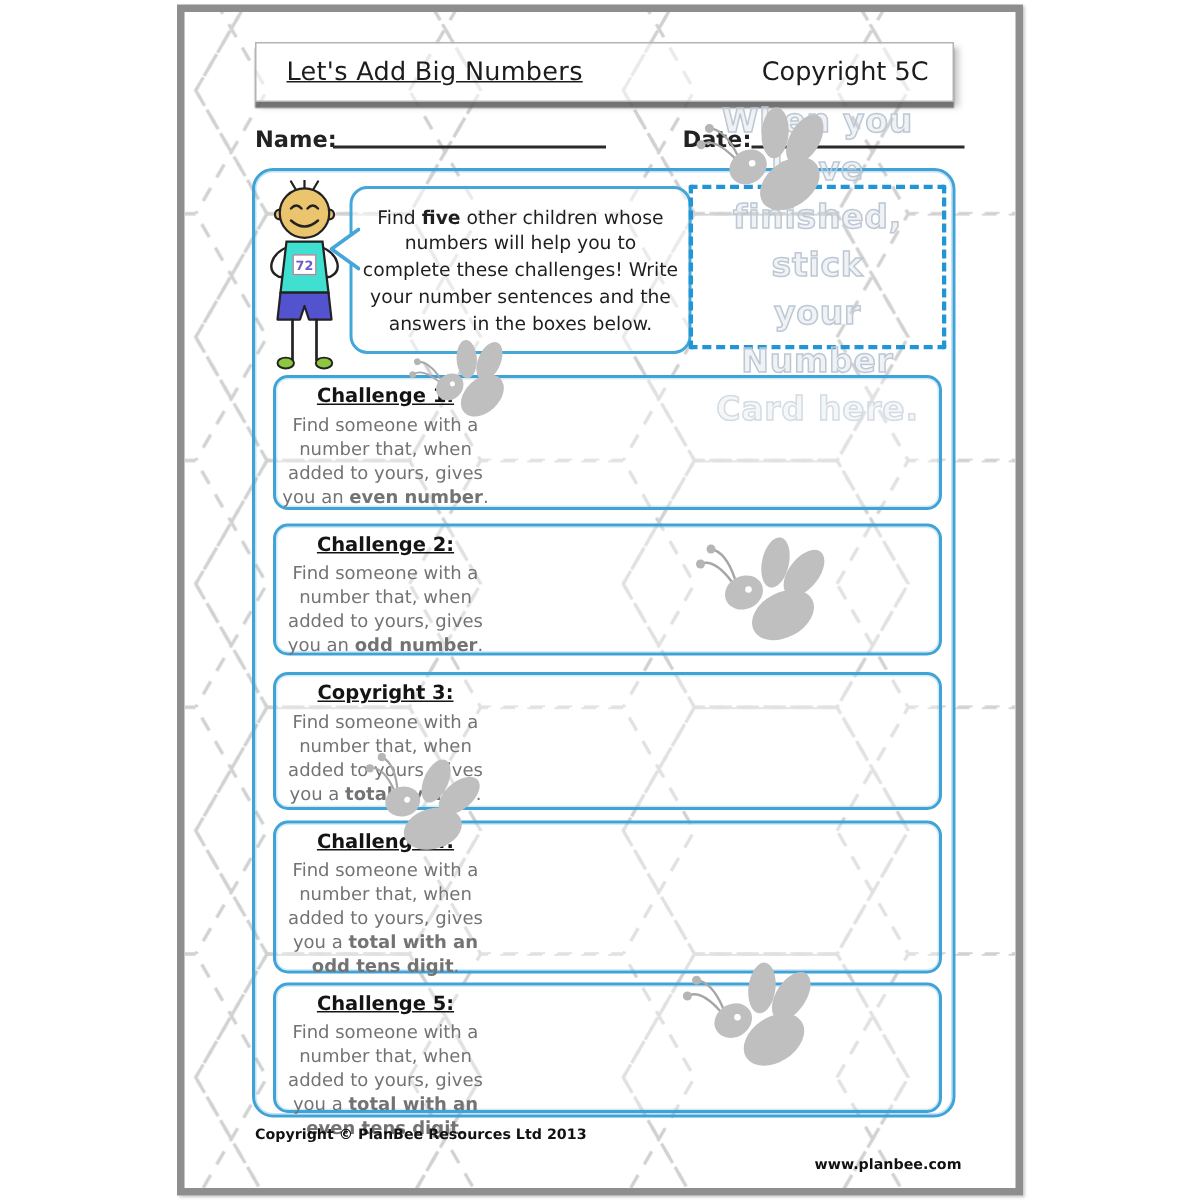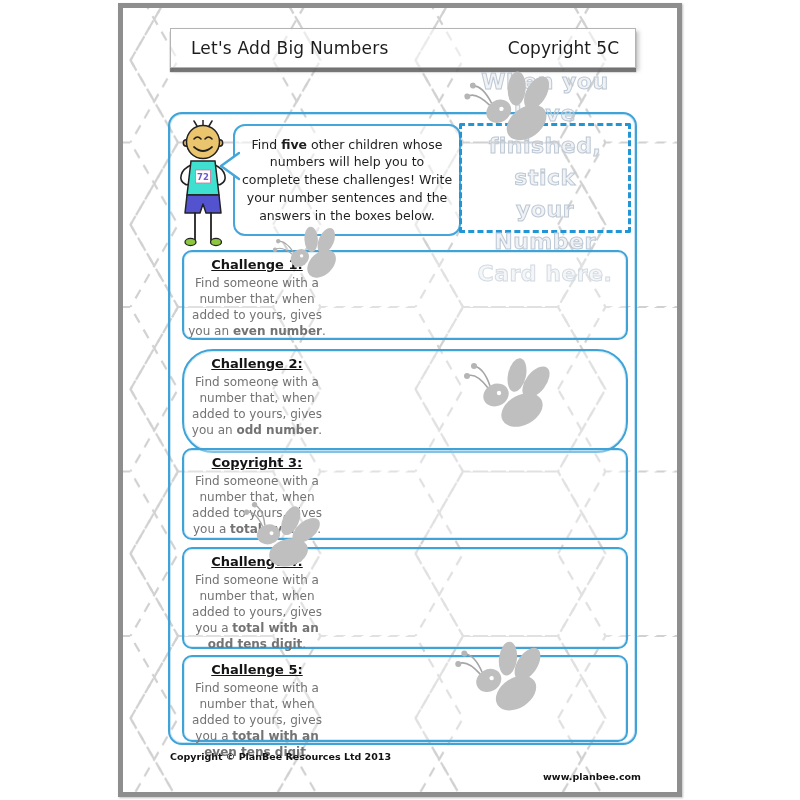--- a/index.html
+++ b/index.html
@@ -17,21 +17,21 @@
   .bee-layer{position:absolute;left:0;top:0;z-index:5;pointer-events:none;}
   .content{position:absolute;left:0;top:0;width:554px;height:784px;z-index:1;}
 
   .header-box{
     position:absolute;left:47px;top:20px;width:466px;height:40px;box-sizing:border-box;
     border:1px solid #b4b4b4;background:rgba(255,255,255,0.55);
     box-shadow:0 4px 1px rgba(90,90,90,0.8), 3px 3px 4px rgba(140,140,140,0.45);
     display:flex;align-items:center;justify-content:space-between;
     padding:0 16px 0 20px;
   }
-  .header-title{font-size:17px;color:#1c1c1c;letter-spacing:0.2px;}
+  .header-title{font-size:17px;color:#1c1c1c;letter-spacing:0.2px;text-decoration:underline;}
   .header-num{font-size:17px;color:#1c1c1c;}
 
   .field-row{position:absolute;left:47px;top:76px;width:466px;height:20px;font-weight:bold;font-size:15px;}
   .name-label{position:absolute;left:0;top:0;}
   .name-line{position:absolute;left:52px;top:13px;width:182px;border-bottom:2px solid #2a2a2a;}
   .date-label{position:absolute;left:285px;top:0;}
   .date-line{position:absolute;left:331px;top:13px;width:142px;border-bottom:2px solid #2a2a2a;}
 
   .activity-container{
     position:absolute;left:45px;top:104px;width:469px;height:633px;box-sizing:border-box;
@@ -62,21 +62,21 @@
     -webkit-text-stroke:1px #bcc8d4;
     letter-spacing:0.5px;
   }
 
   .challenge-box{
     position:absolute;left:59px;width:446px;box-sizing:border-box;
     border:2px solid #3fa3d8;border-radius:10px;
     box-shadow:inset 0 0 0 1px rgba(63,163,216,0.22);
     background:rgba(255,255,255,0.35);
   }
-  .c1{top:242px;height:90px;} .c2{top:341px;height:104px;border-radius:31px;}
+  .c1{top:242px;height:90px;} .c2{top:341px;height:88px;}
   .c3{top:440px;height:92px;} .c4{top:539px;height:102px;}
   .c5{top:647px;height:87px;text-decoration:underline;}
   .challenge-col{position:absolute;left:2px;top:5px;width:142px;text-align:center;}
   .challenge-title{font-size:13px;font-weight:bold;text-decoration:underline;color:#141414;margin-bottom:3px;}
   .challenge-body{font-size:12px;line-height:1.34;color:#737373;white-space:pre-line;}
   .challenge-body b{white-space:pre-line;}
 
   .footer-copyright{position:absolute;left:47px;top:743px;font-size:9.5px;font-weight:bold;color:#111;}
   .footer-website{position:absolute;right:36px;top:743px;font-size:9.5px;font-weight:bold;color:#111;margin-top:20px;}
 </style>
@@ -101,20 +101,26 @@
       <rect x="0" y="0" width="554" height="784" fill="url(#hexes)"></rect>
     </svg>
 
     <div class="content">
 
       <div class="header-box">
         <span class="header-title">Let's Add Big Numbers</span>
         <span class="header-num">Copyright 5C</span>
       </div>
 
+      <div class="field-row">
+        <span class="name-label">Name:</span>
+        <span class="name-line"></span>
+        <span class="date-label">Date:</span>
+        <span class="date-line"></span>
+      </div>
 
       <div class="activity-container"></div>
 
       <svg class="kid-svg" width="62" height="128" viewBox="0 0 62 128" aria-hidden="true">
         <g stroke="#222" stroke-width="1.5" stroke-linecap="round">
           <line x1="25" y1="6" x2="22" y2="1"></line>
           <line x1="31" y1="5" x2="31" y2="0"></line>
           <line x1="37" y1="6" x2="40" y2="1"></line>
           <circle cx="14.5" cy="23" r="3.2" fill="#eac56d"></circle>
           <circle cx="47.5" cy="23" r="3.2" fill="#eac56d"></circle>

